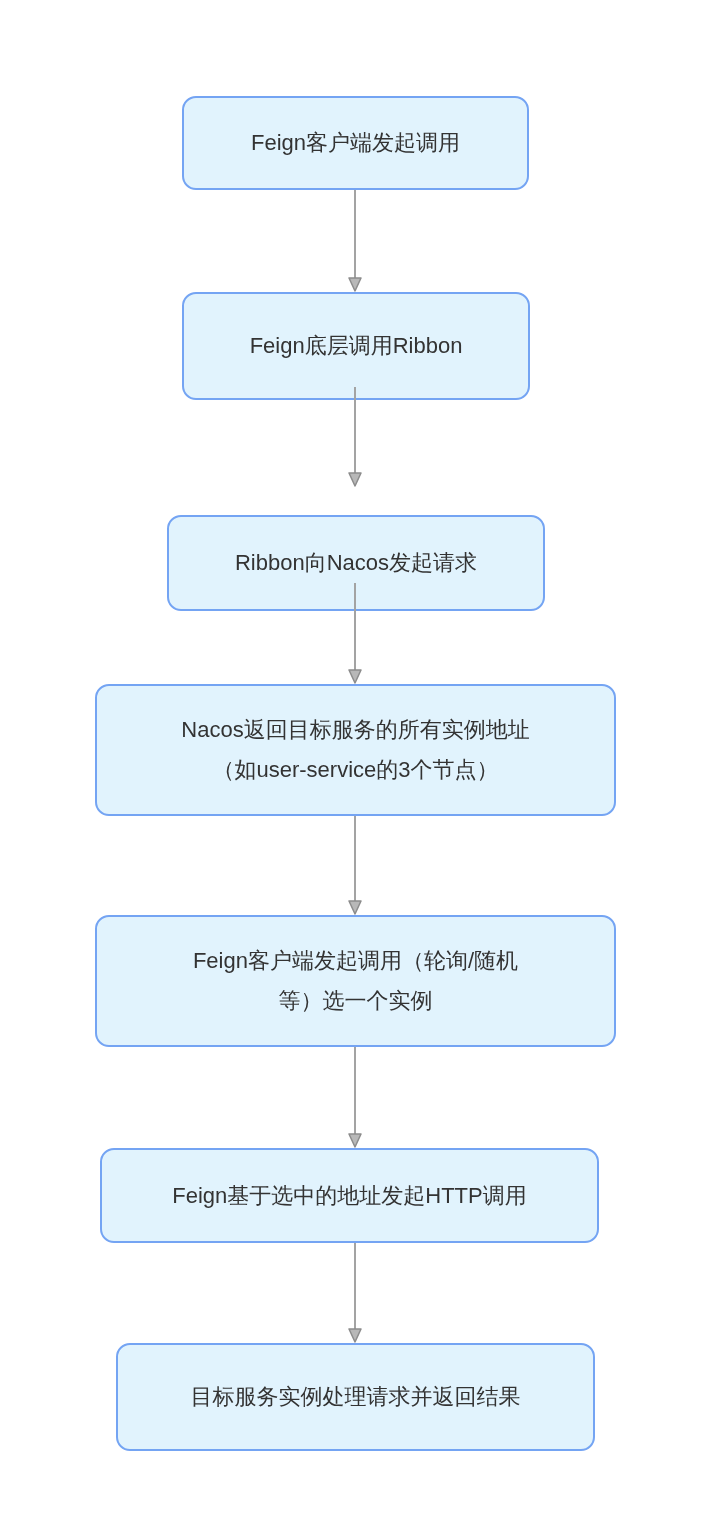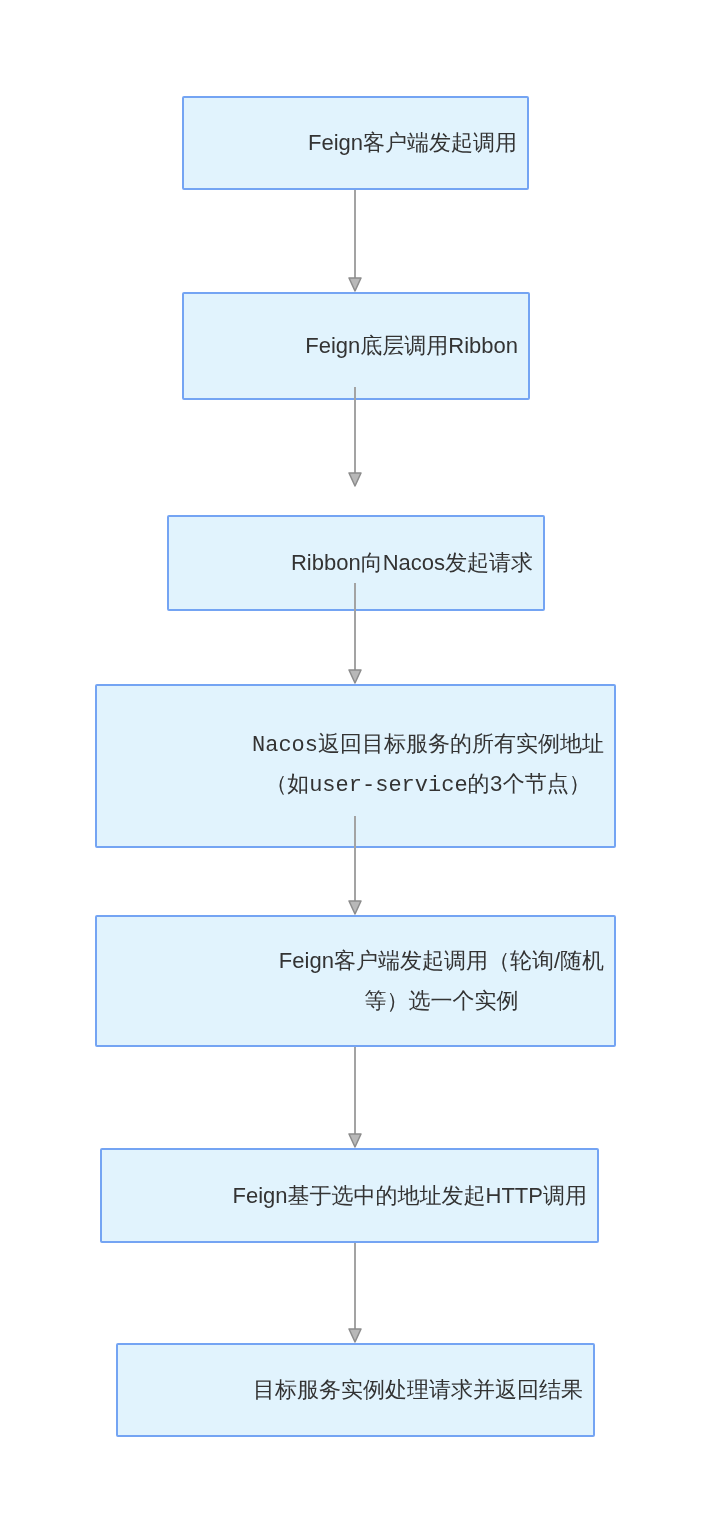--- a/index.html
+++ b/index.html
@@ -18,24 +18,24 @@
     height: 1536px;
     background: var(--background);
     font-family: "Liberation Sans", "DejaVu Sans", sans-serif;
     overflow: hidden;
   }
   .node {
     position: absolute;
     box-sizing: border-box;
     background: var(--node-fill);
     border: 2px solid var(--node-border);
-    border-radius: 2px;
+    border-radius: 14px;
     display: flex;
     align-items: center;
-    justify-content: flex-end;
+    justify-content: center;
     text-align: center;
   }
   .node-label {
     white-space: pre-line;
     font-size: 22px;
     line-height: 40px;
     color: var(--node-text);
     padding: 0 10px;
   }
   .arrow { position: absolute; overflow: visible; }
@@ -57,35 +57,35 @@
   </div>
 
   <div class="node" style="left:182px; top:292px; width:348px; height:108px;">
     <span class="node-label">Feign底层调用Ribbon</span>
   </div>
 
   <div class="node" style="left:167px; top:515px; width:378px; height:96px;">
     <span class="node-label">Ribbon向Nacos发起请求</span>
   </div>
 
-  <div class="node" style="left:95px; top:684px; width:521px; height:164px;font-family:Liberation Mono, monospace;">
+  <div class="node" style="left:95px; top:684px; width:521px; height:132px;">
     <span class="node-label">Nacos返回目标服务的所有实例地址
 （如user-service的3个节点）</span>
   </div>
 
   <div class="node" style="left:95px; top:915px; width:521px; height:132px;">
     <span class="node-label">Feign客户端发起调用（轮询/随机
 等）选一个实例</span>
   </div>
 
   <div class="node" style="left:100px; top:1148px; width:499px; height:95px;">
     <span class="node-label">Feign基于选中的地址发起HTTP调用</span>
   </div>
 
-  <div class="node" style="left:116px; top:1343px; width:479px; height:94px;">
+  <div class="node" style="left:116px; top:1343px; width:479px; height:108px;">
     <span class="node-label">目标服务实例处理请求并返回结果</span>
   </div>
 
   <svg class="arrow" style="left:347px; top:190px;" width="16" height="102" viewBox="0 0 16 102">
     <line x1="8" y1="0" x2="8" y2="88"></line>
     <polygon points="2,88 14,88 8,101"></polygon>
   </svg>
 
   <svg class="arrow" style="left:347px; top:387px;" width="16" height="100" viewBox="0 0 16 100">
     <line x1="8" y1="0" x2="8" y2="86"></line>

